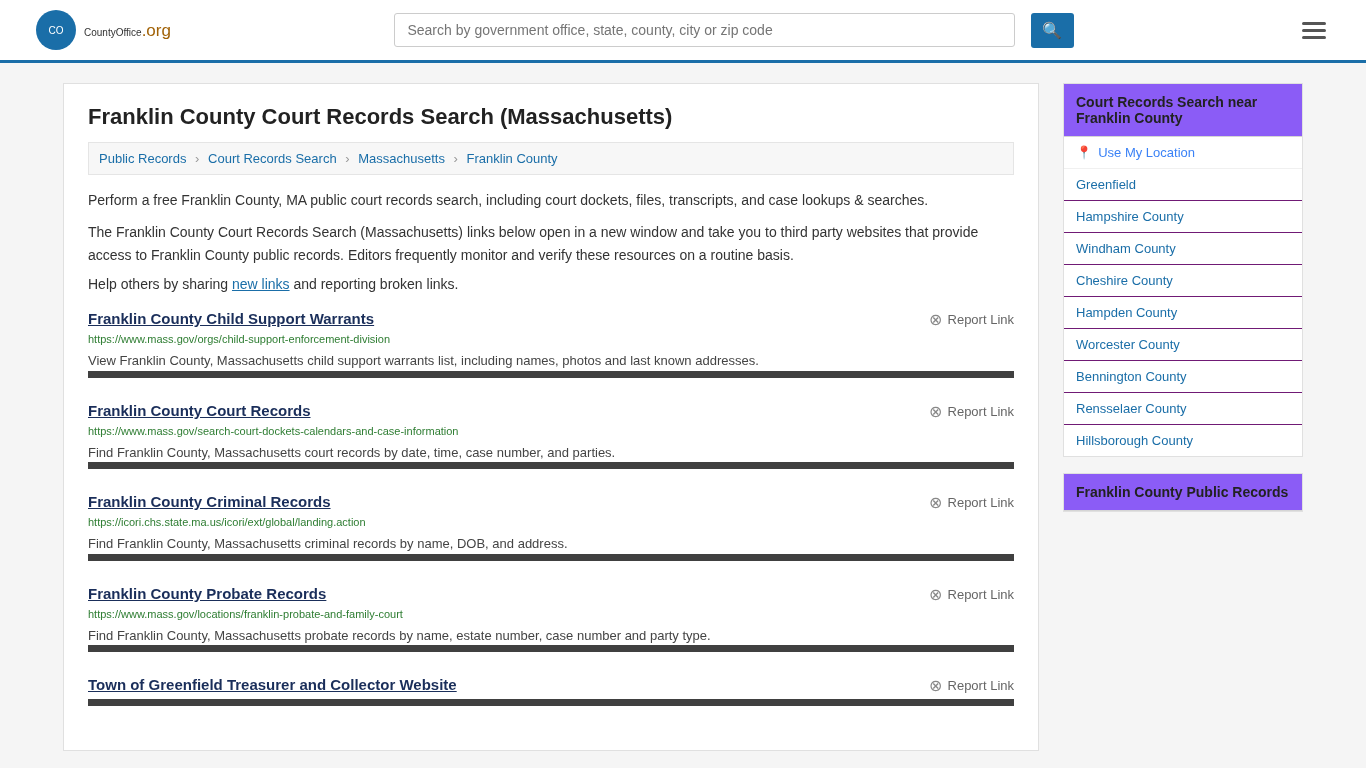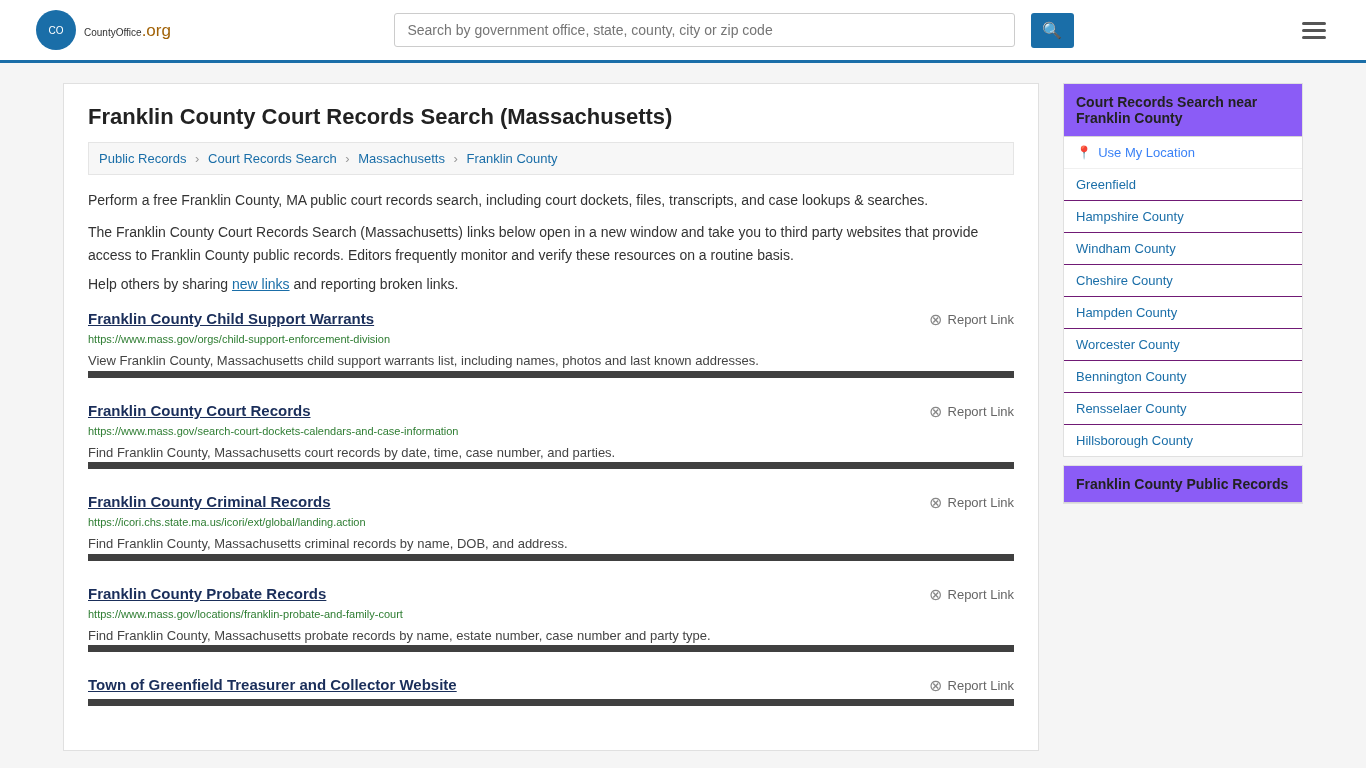--- a/index.html
+++ b/index.html
@@ -387,18 +387,18 @@
           </div>
           <div class="sidebar-item">
             <a href="#">Rensselaer County</a>
           </div>
           <div class="sidebar-item">
             <a href="#">Hillsborough County</a>
           </div>
         </div>
     </div>
 
-    <div class="sidebar-section" style="margin-top:8px;">
+    <div class="sidebar-section" style="margin-top:16px;">
       <div class="sidebar-section-header">Franklin County Public Records</div>
     </div>
   </div>
 
 </div>
 
 </body></html>

